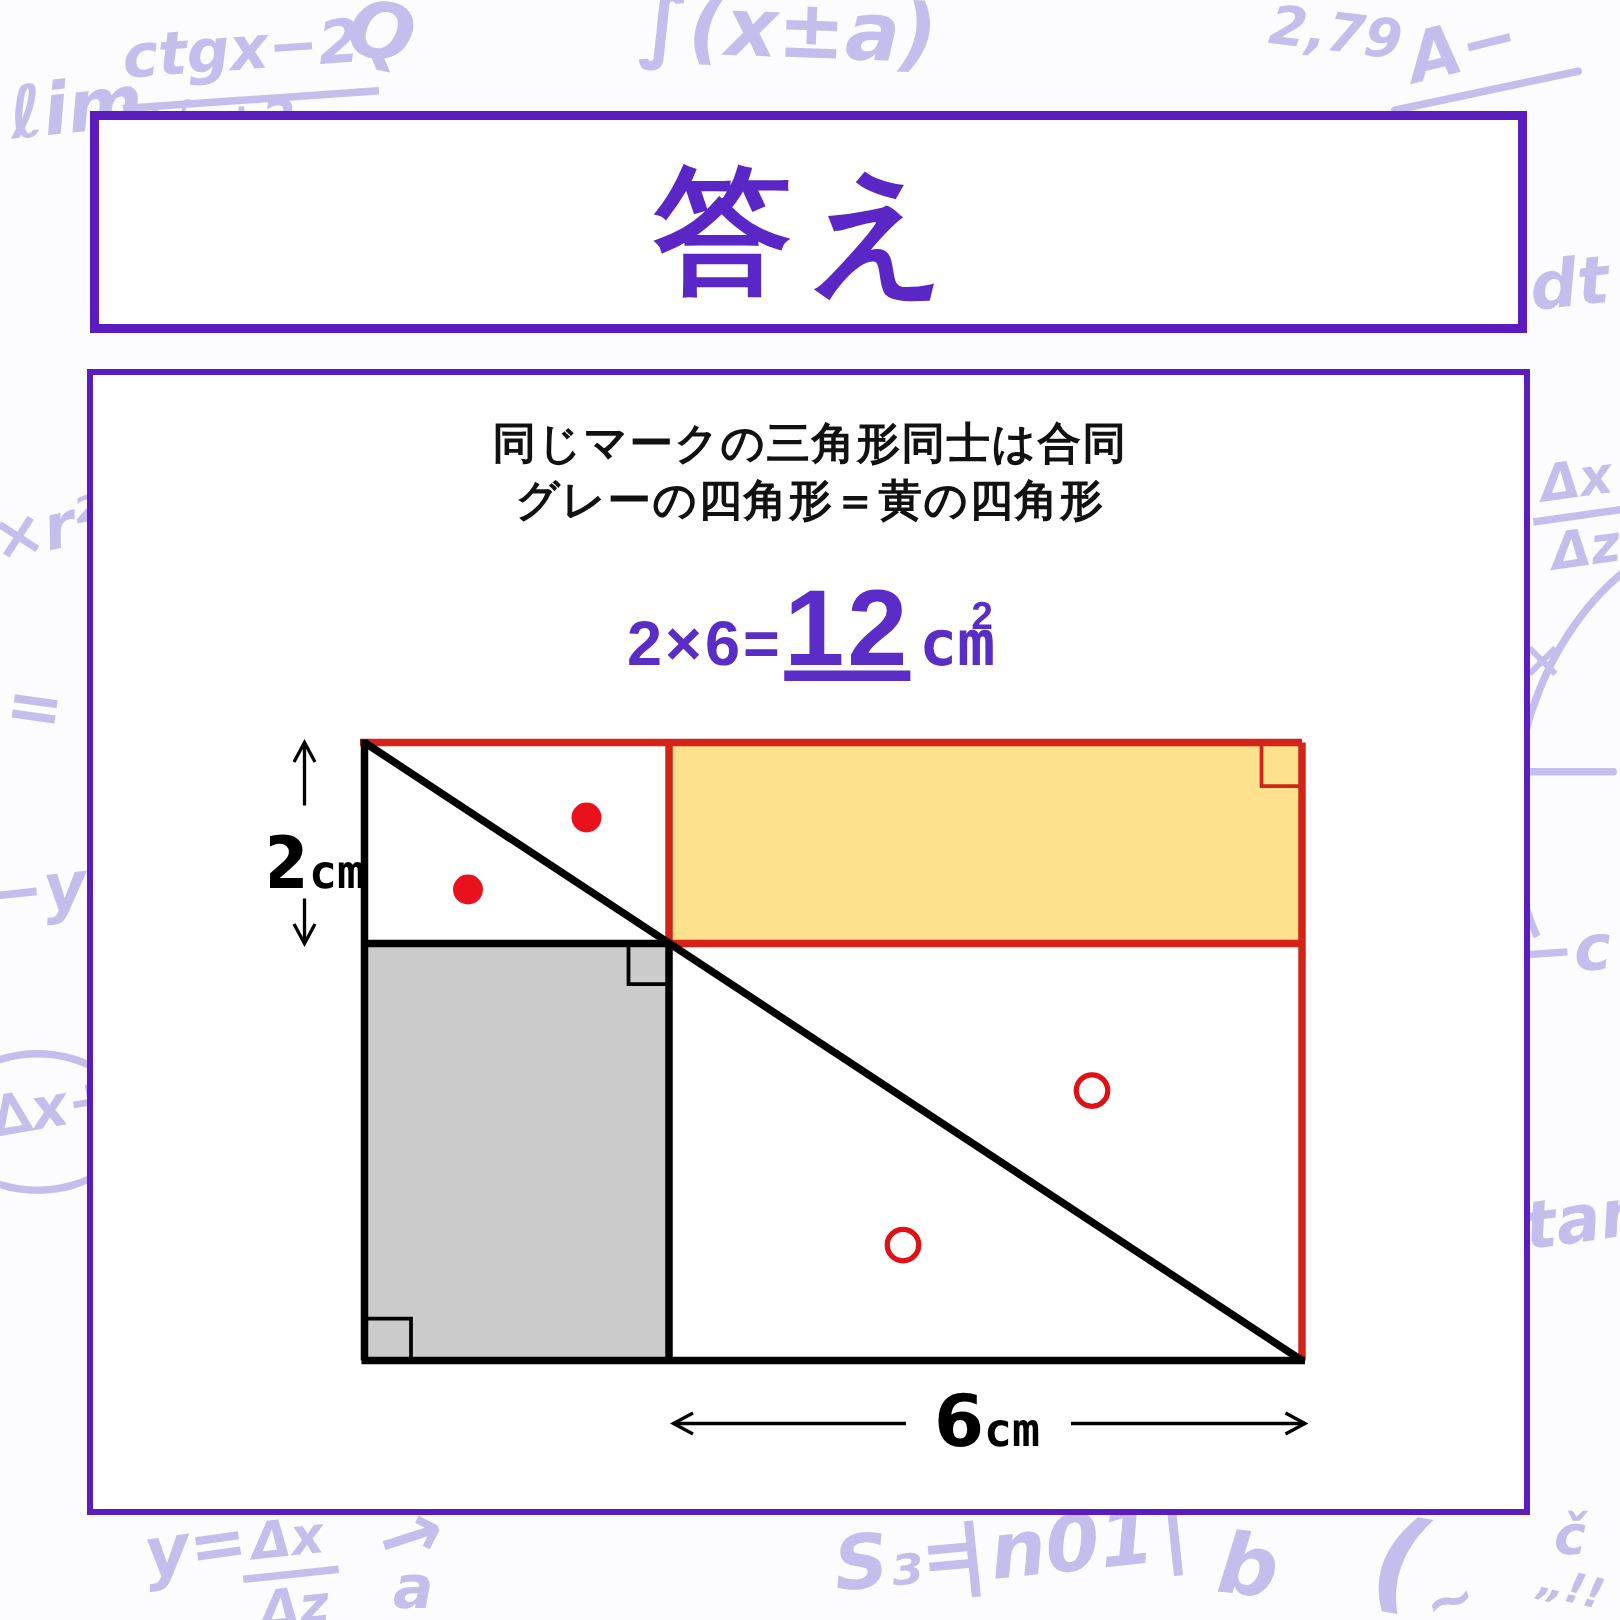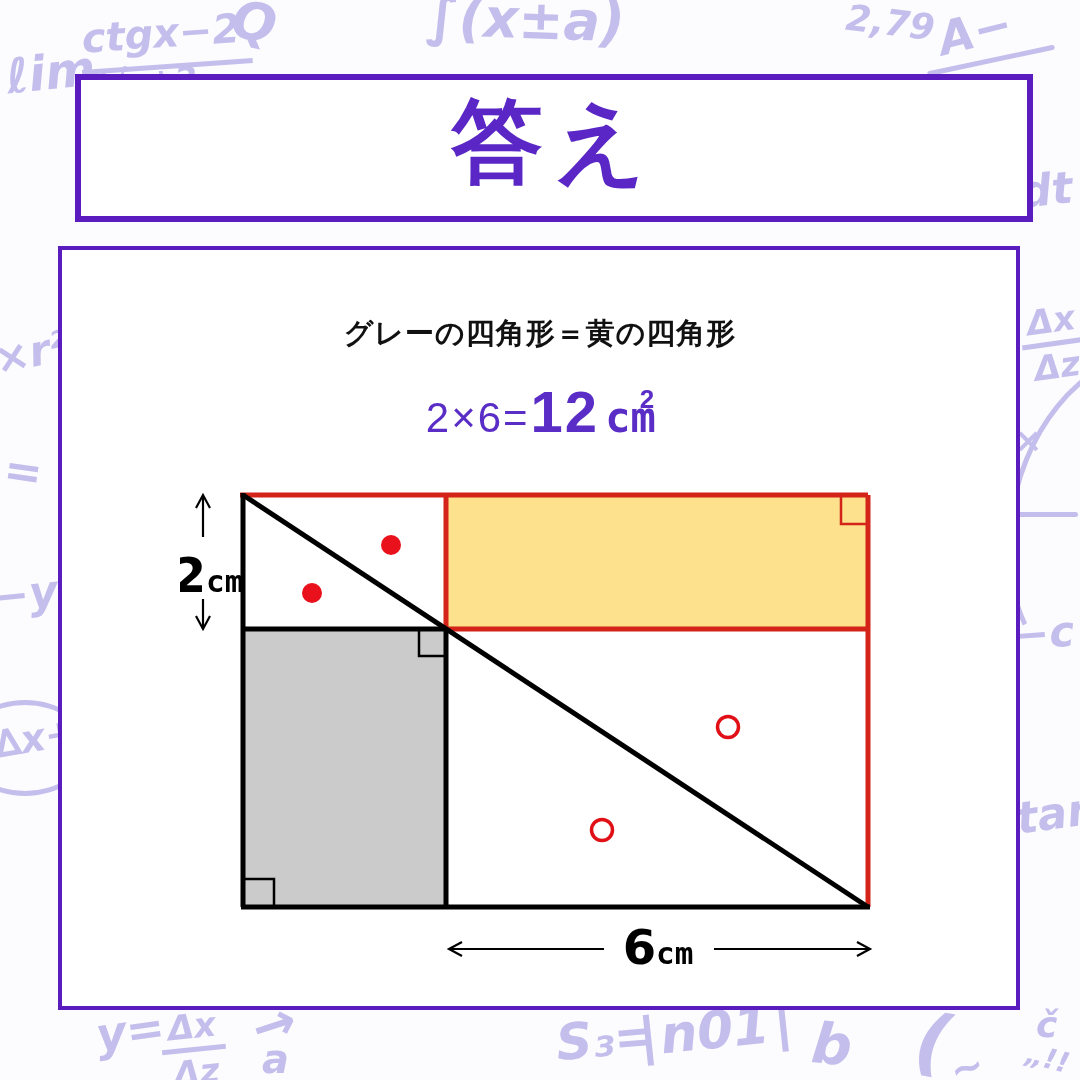--- a/index.html
+++ b/index.html
@@ -44,35 +44,35 @@
   .b27{left:950px;top:1044px;font-size:40px;transform:rotate(-16deg);}
   .b28{left:1036px;top:1004px;font-size:36px;}
   .b29{left:1026px;top:1042px;font-size:28px;transform:rotate(14deg);}
   .frac{display:inline-block;text-align:center;font-family:"DejaVu Sans",sans-serif;
         font-style:italic;font-weight:700;color:#c4beec;font-size:34px;line-height:1.1;}
   .frac .top{display:block;border-bottom:5px solid #c4beec;padding:0 8px 2px 8px;}
   .frac .bot{display:block;padding-top:2px;}
 
   
   .card{position:absolute;background:#ffffff;border:6px solid #5a1cbe;z-index:5;}
-  .title-card{left:75px;top:74px;width:946px;height:136px;
-              display:flex;align-items:flex-start;justify-content:center;}
+  .title-card{left:60px;top:74px;width:946px;height:136px;
+              display:flex;align-items:flex-end;justify-content:center;}
   .title-text{font-size:92px;font-weight:900;color:#5a27c6;letter-spacing:10px;
               font-family:"Liberation Sans",sans-serif;}
   .answer-card{left:58px;top:246px;width:954px;height:756px;border-width:4px;}
 
   .note{position:absolute;left:50%;transform:translateX(-50%);white-space:nowrap;
         font-size:29px;font-weight:600;color:#111;letter-spacing:1px;z-index:6;}
   .note1{top:276px;}
   .note2{top:314px;}
 
   .formula{position:absolute;left:50%;top:378px;transform:translateX(-50%);
            display:flex;align-items:baseline;color:#5a2ec6;z-index:6;white-space:nowrap;}
-  .f-lhs{font-size:42px;font-weight:400;letter-spacing:2px;}
-  .f-res{font-size:58px;font-weight:800;margin:0 6px 0 1px;letter-spacing:2px;}
+  .f-lhs{font-size:42px;font-weight:700;letter-spacing:2px;}
+  .f-res{font-size:72px;font-weight:800;margin:0 6px 0 1px;letter-spacing:2px;text-decoration:underline;}
   .f-unit{font-size:42px;font-weight:700;font-family:"DejaVu Sans Mono",monospace;}
   .f-sup{font-size:26px;font-weight:800;position:relative;top:-24px;margin-left:-16px;}
 
   
   .diagram{position:absolute;left:180px;top:480px;z-index:6;}
   .red-line{stroke:#d42318;stroke-width:5;fill:none;}
   .black-line{stroke:#000;stroke-width:5;fill:none;}
   .thin{stroke:#000;stroke-width:2.2;fill:none;}
   .mark-red{stroke:#d42318;stroke-width:2.5;fill:none;}
   .mark-black{stroke:#000;stroke-width:2.5;fill:none;}
@@ -124,20 +124,21 @@
   <span class="doodle b27">~</span>
   <span class="doodle b28">č</span>
   <span class="doodle b29">„!!</span>
 
   <div class="card title-card">
     <div class="title-text">答え</div>
   </div>
 
   <div class="card answer-card"></div>
 
+  <div class="note note1">同じマークの三角形同士は合同</div>
   <div class="note note2">グレーの四角形＝黄の四角形</div>
 
   <div class="formula">
     <span class="f-lhs">2×6=</span>
     <span class="f-res">12</span>
     <span class="f-unit">cm</span>
     <span class="f-sup">2</span>
   </div>
 
   <svg class="diagram" width="720" height="495" viewBox="0 0 720 495">

